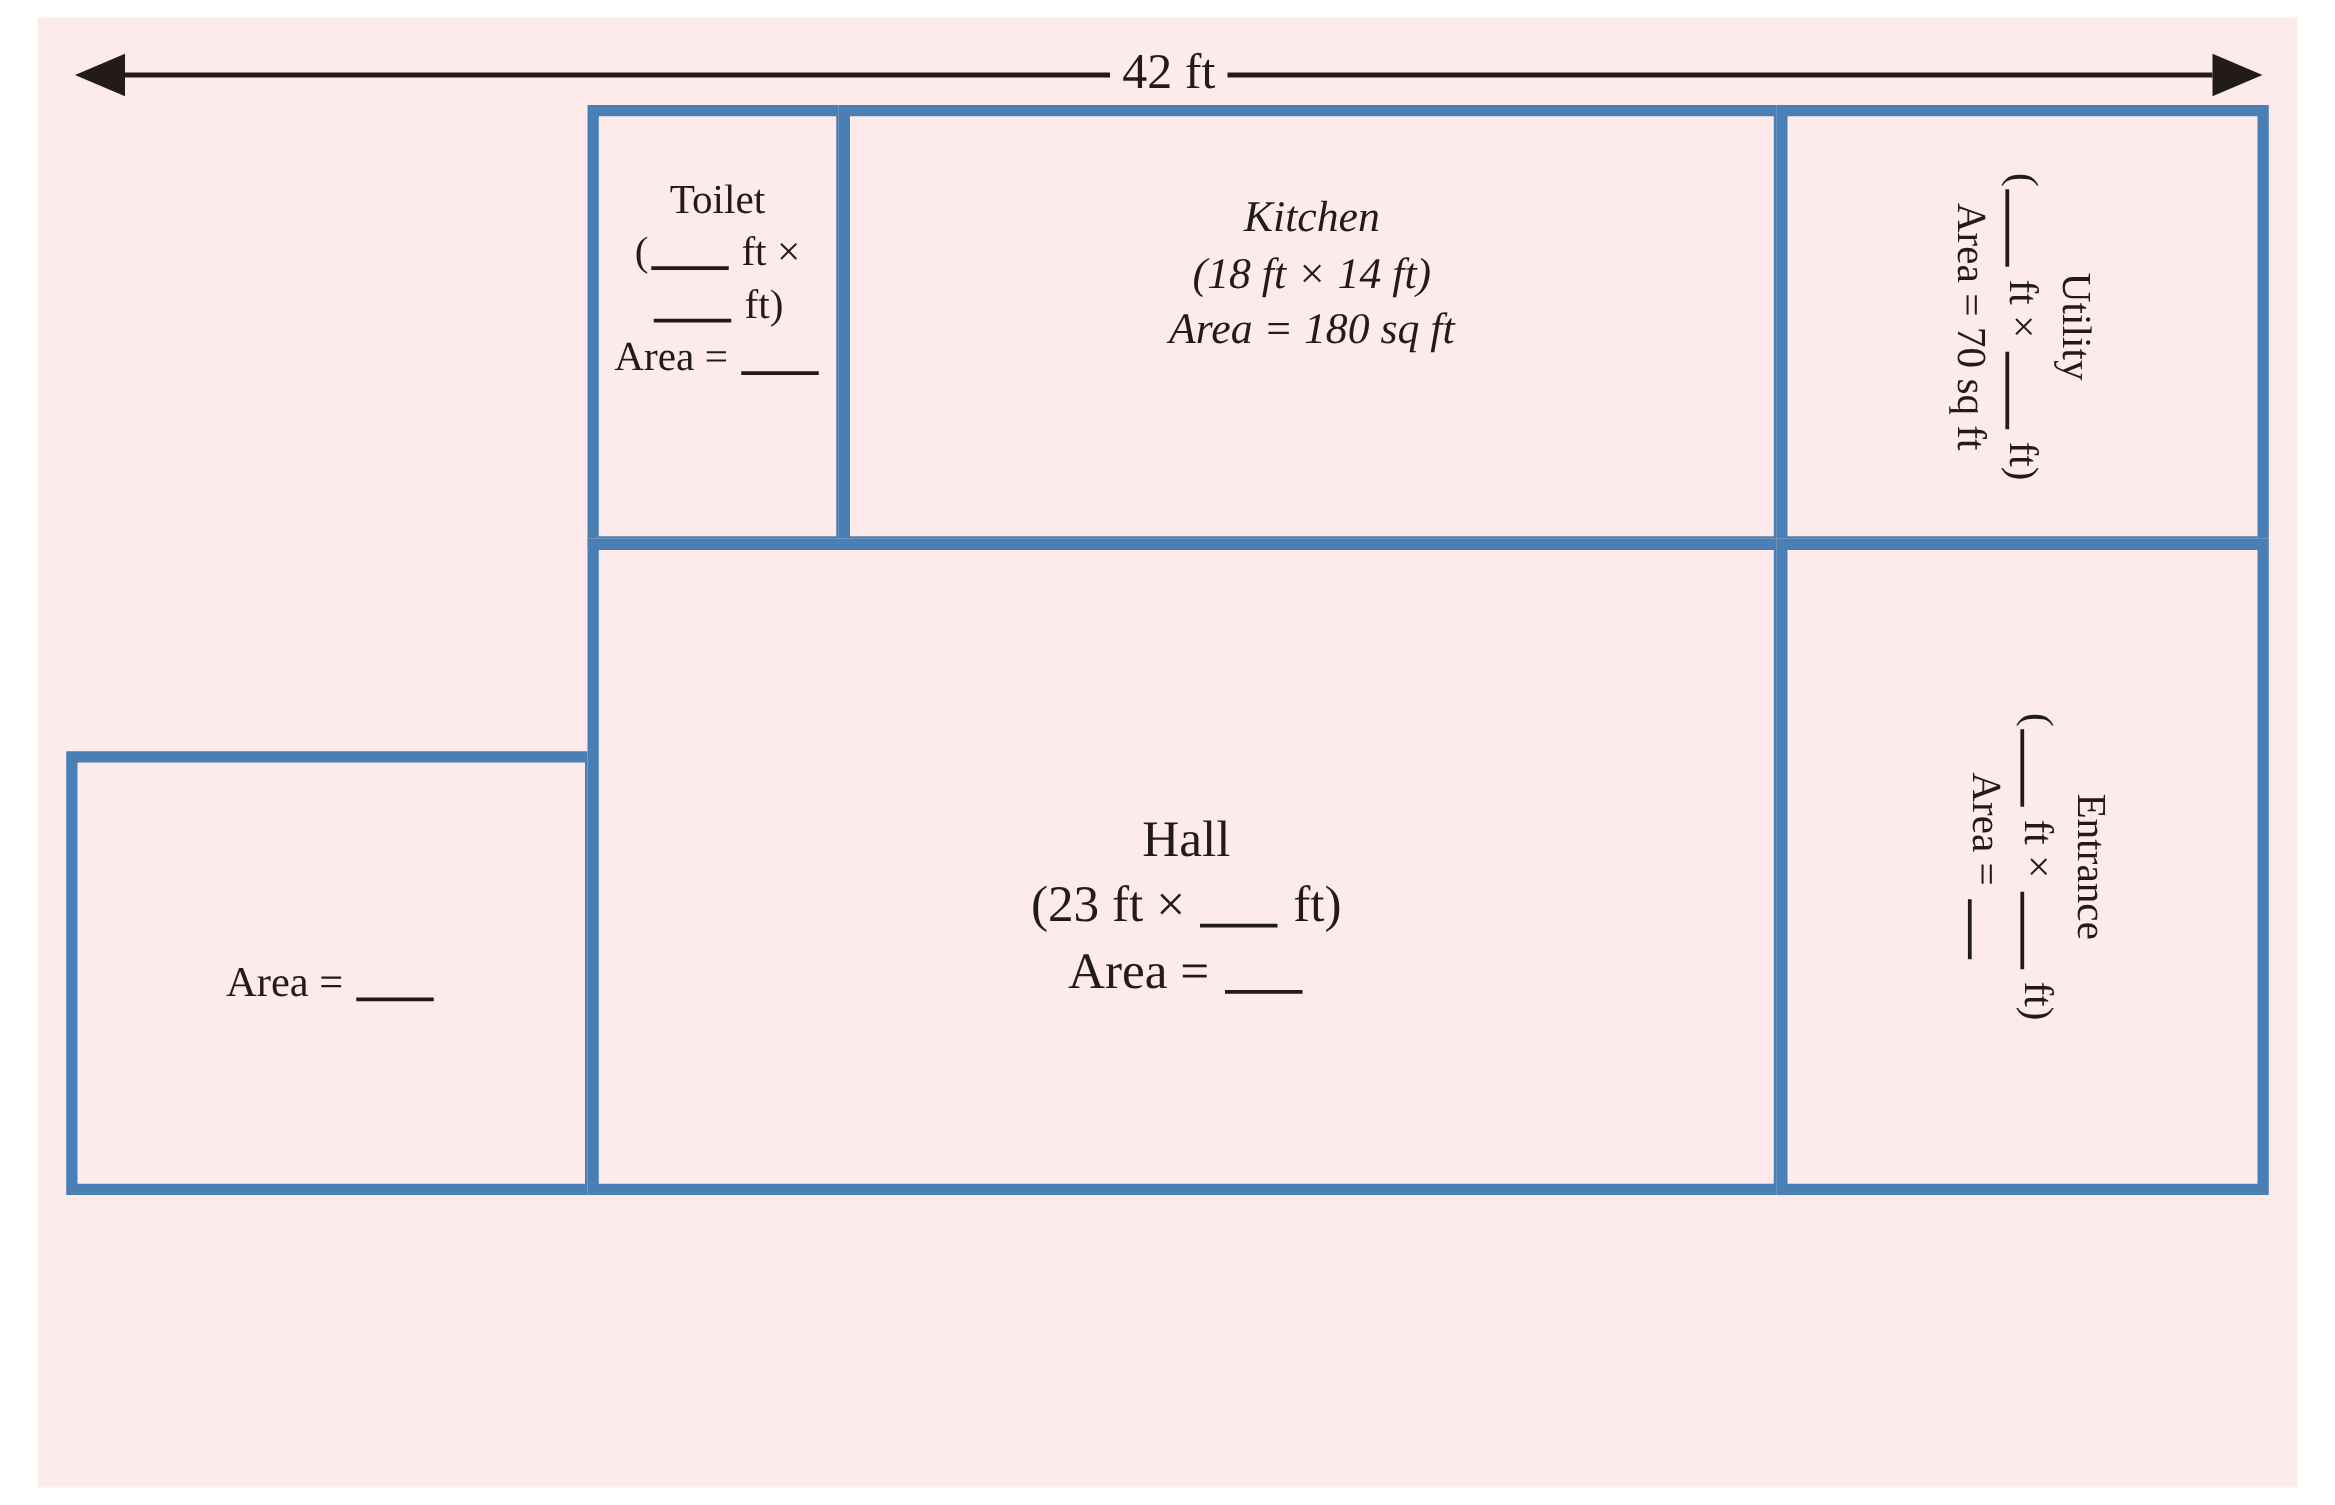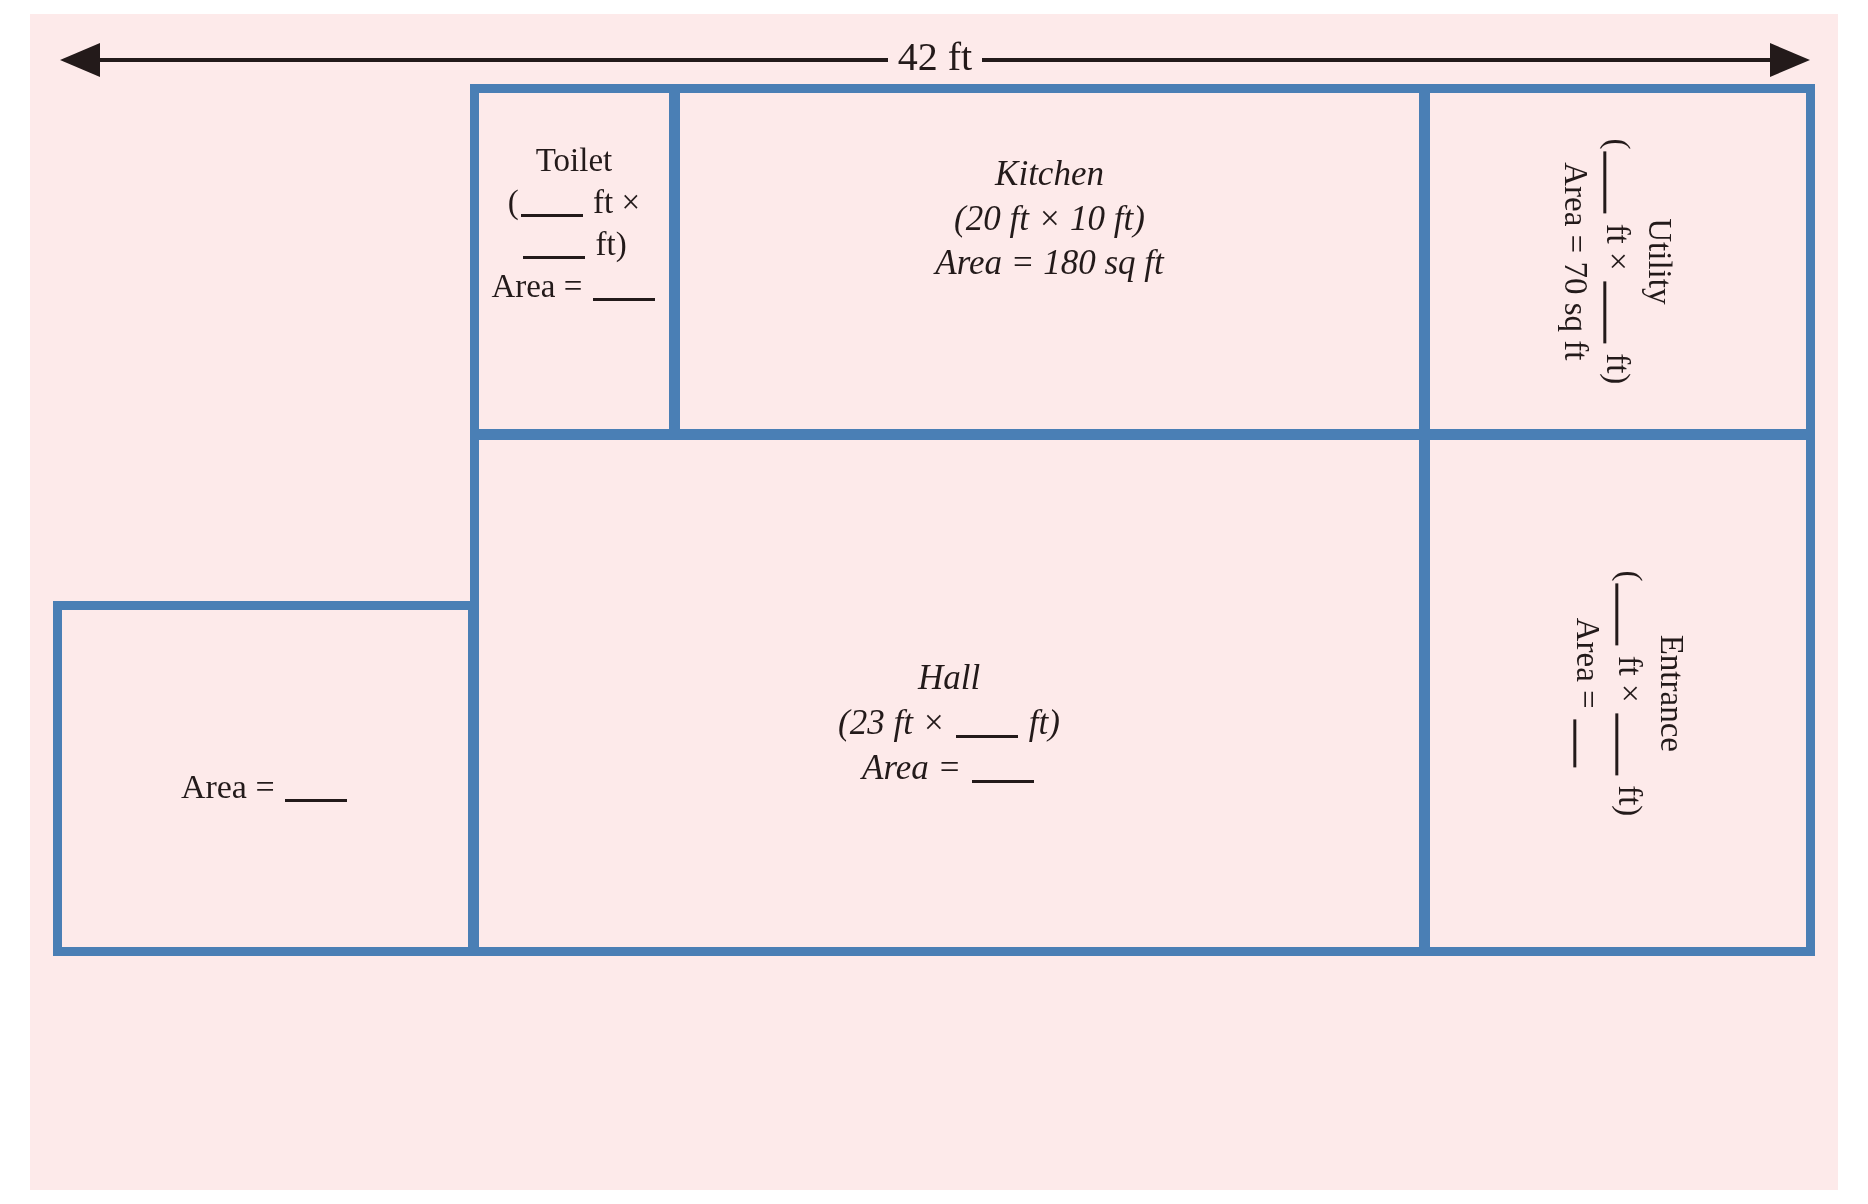--- a/index.html
+++ b/index.html
@@ -122,21 +122,21 @@
   #room-hall     { left: 417px;  top: 347px; width: 958px;  height: 525px; }
   #room-utility  { left: 1368px; top: 0px;   width: 394px;  height: 354px; }
   #room-entrance { left: 1368px; top: 347px; width: 394px;  height: 525px; }
 
   #room-master .room-text  { font-size: 34px; transform: translateY(-28px); }
   #room-small .room-text   { font-size: 34px; }
   #room-small .line.area   { margin-top: 0.5em; }
   #room-toilet .room-text  { font-size: 33px; transform: translateY(-38px); }
   #room-toilet .room-text .line { white-space: normal; }
   #room-kitchen .room-text { font-size: 35px; transform: translateY(-42px); }
-  #room-hall .room-text    { font-size: 35px; transform: translateY(30px); font-style: italic; }
+  #room-hall .room-text    { font-size: 41px; transform: translateY(30px); }
   #room-utility .room-text { font-size: 33px; }
   #room-entrance .room-text{ font-size: 33px; transform: rotate(90deg) translateY(-12px); }
 </style>
 </head>
 <body>
 
 <div id="plan-canvas">
 
   <div class="paper"></div>
 
@@ -161,21 +161,21 @@
       <div class="room-text">
         <span class="line">Toilet</span>
         <span class="line"><span>(</span><span class="blank"></span><span> ft ×</span> <span class="blank"></span><span> ft)</span></span>
         <span class="line"><span>Area = </span><span class="blank"></span></span>
       </div>
     </div>
 
     <div class="room" id="room-kitchen">
       <div class="room-text">
         <span class="line">Kitchen</span>
-        <span class="line">(20 ft × 10 ft)</span>
+        <span class="line">(18 ft × 14 ft)</span>
         <span class="line">Area = 180 sq ft</span>
       </div>
     </div>
 
     <div class="room" id="room-hall">
       <div class="room-text">
         <span class="line">Hall</span>
         <span class="line"><span>(23 ft × </span><span class="blank"></span><span> ft)</span></span>
         <span class="line"><span>Area = </span><span class="blank"></span></span>
       </div>

